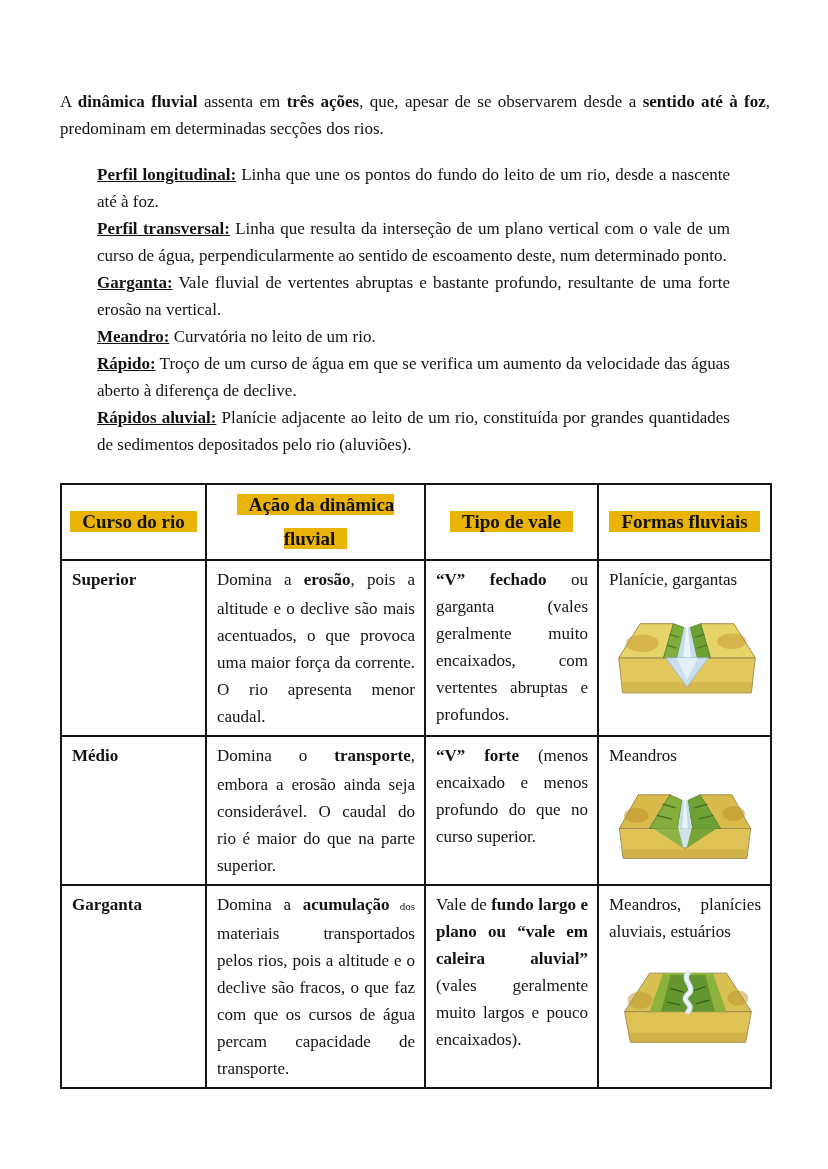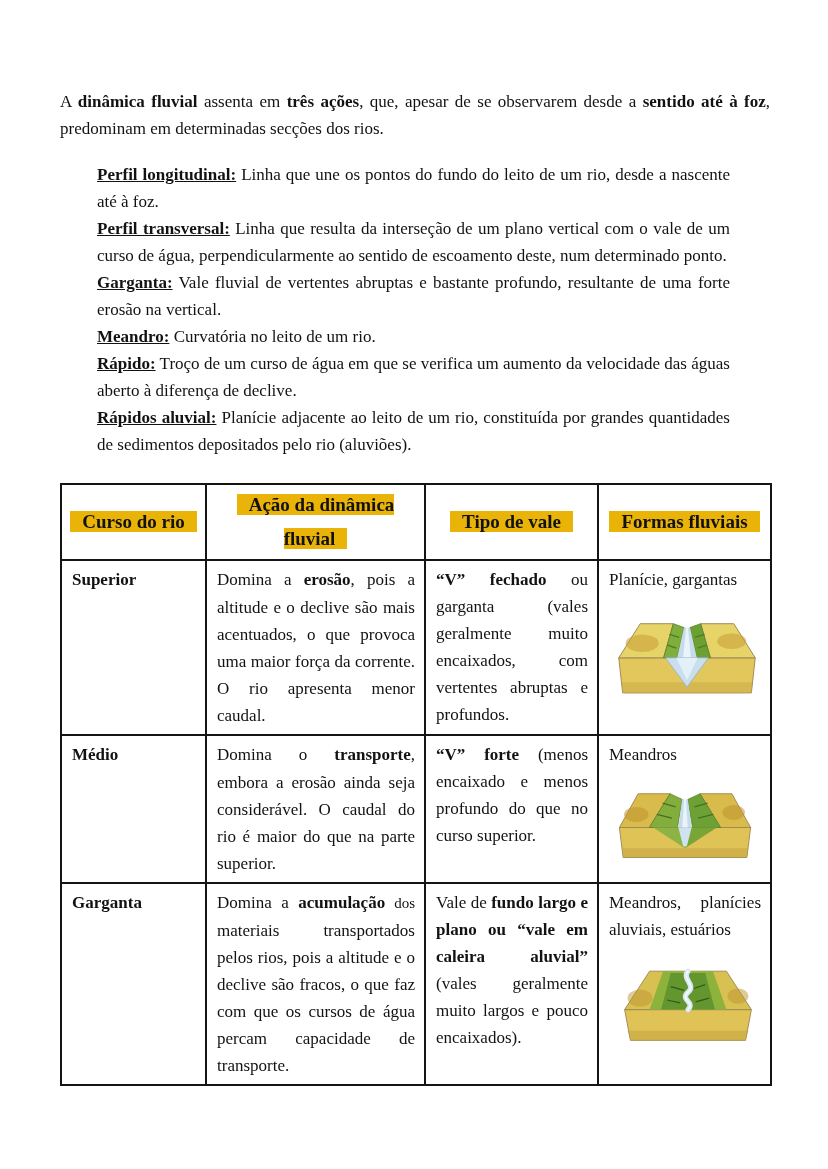--- a/index.html
+++ b/index.html
@@ -17,21 +17,21 @@
   .term { font-weight:bold; text-decoration:underline; }
 
   table.fluvial { border-collapse:collapse; table-layout:fixed; width:710px; margin-top:25px; }
   th,td { border:2px solid #151515; vertical-align:top; box-sizing:border-box; }
   th { font-size:19px; line-height:34px; font-weight:bold; text-align:center; vertical-align:middle; padding:3px 2px; }
   th .hl { background:#eab308; padding:0 12px; }
   thead tr { height:72px; }
   tr.r1 { height:157px; } tr.r2 { height:135px; } tr.r3 { height:178px; }
   td { font-size:17px; line-height:27px; text-align:justify; padding:5px 9px 5px 10px; }
   td.curso { font-weight:bold; text-align:left; }
-  td .small-word { font-size:15px; }
+  td .small-word { font-size:11px; }
   td.formas { text-align:justify; }
   td.formas svg { display:block; margin:9px auto 0 auto; }
 </style>
 </head>
 <body>
 
 <div class="page">
 
   <p class="textblock intro"><span>A </span><b>dinâmica fluvial</b><span> assenta em </span><b>três ações</b><span>, que, apesar de se observarem desde a </span><b>sentido até à foz</b><span>, predominam em determinadas secções dos rios.</span></p>
 

